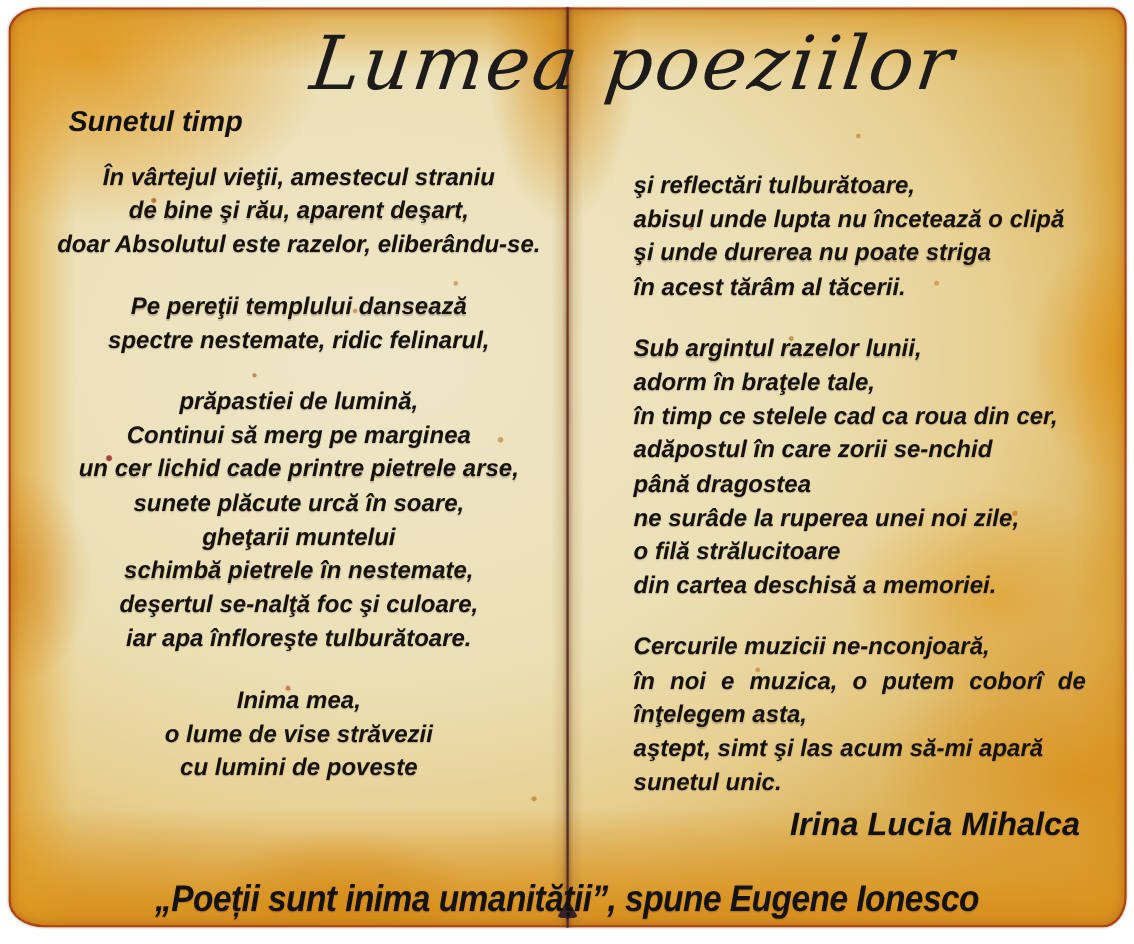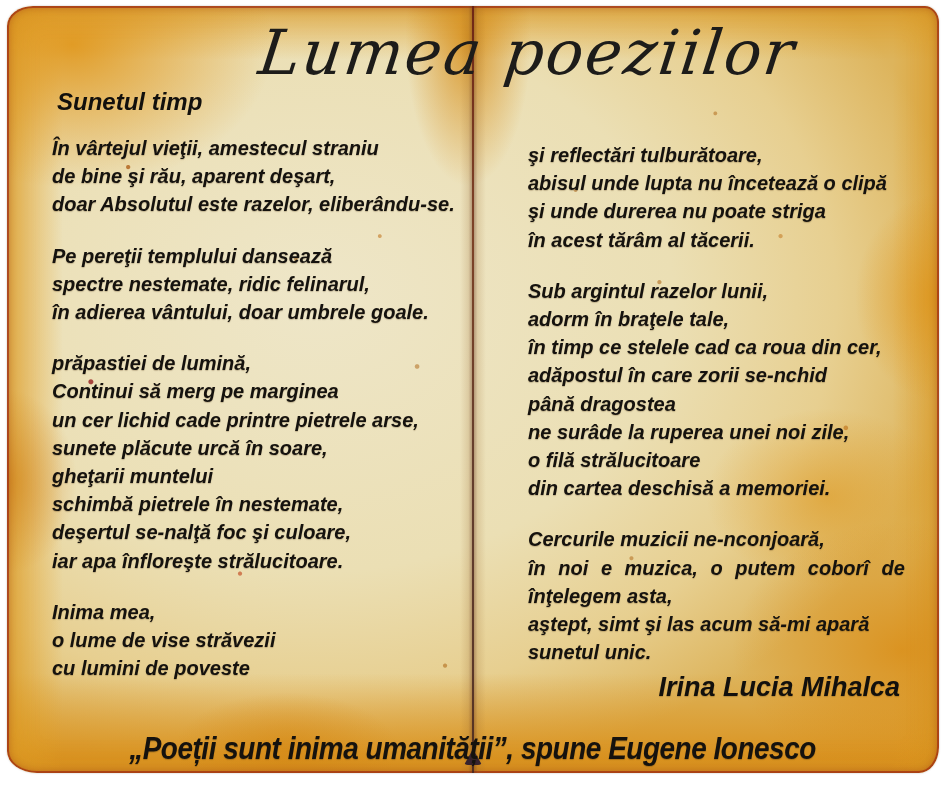--- a/index.html
+++ b/index.html
@@ -74,21 +74,21 @@
   }
   .poem-heading{
     position:absolute;left:57px;top:88px;
     font-size:24px;font-weight:bold;font-style:italic;color:#12100d;
   }
   .col{
     position:absolute;width:430px;
     font-size:20px;font-weight:bold;font-style:italic;color:#15120e;
     text-shadow:0 1px 1px rgba(70,45,10,.25);
   }
-  .col-left{left:52px;top:134px;}
+  .col-left{left:34px;top:134px;text-align:center;}
   .col-right{left:528px;top:141px;}
   .line{line-height:28.2px;white-space:nowrap;}
   .line.wide{word-spacing:7px;}
   .stanza{margin-bottom:23px;}
   .author{
     position:absolute;right:45px;top:672px;
     font-size:27px;font-weight:bold;font-style:italic;color:#12100d;
     text-shadow:0 1px 1px rgba(70,45,10,.25);
     text-align:center;
   }
@@ -114,31 +114,30 @@
 
 <div class="col col-left">
     <div class="stanza">
       <div class="line">În vârtejul vieţii, amestecul straniu</div>
       <div class="line">de bine şi rău, aparent deşart,</div>
       <div class="line">doar Absolutul este razelor, eliberându-se.</div>
     </div>
     <div class="stanza">
       <div class="line">Pe pereţii templului dansează</div>
       <div class="line">spectre nestemate, ridic felinarul,</div>
-      <div class="line">în adierea vântului, doar umbrele goale.</div>
     </div>
     <div class="stanza">
       <div class="line">prăpastiei de lumină,</div>
       <div class="line">Continui să merg pe marginea</div>
       <div class="line">un cer lichid cade printre pietrele arse,</div>
       <div class="line">sunete plăcute urcă în soare,</div>
       <div class="line">gheţarii muntelui</div>
       <div class="line">schimbă pietrele în nestemate,</div>
       <div class="line">deşertul se-nalţă foc şi culoare,</div>
-      <div class="line">iar apa înfloreşte strălucitoare.</div>
+      <div class="line">iar apa înfloreşte tulburătoare.</div>
     </div>
     <div class="stanza">
       <div class="line">Inima mea,</div>
       <div class="line">o lume de vise străvezii</div>
       <div class="line">cu lumini de poveste</div>
     </div>
   </div>
 
 <div class="col col-right">
     <div class="stanza">

